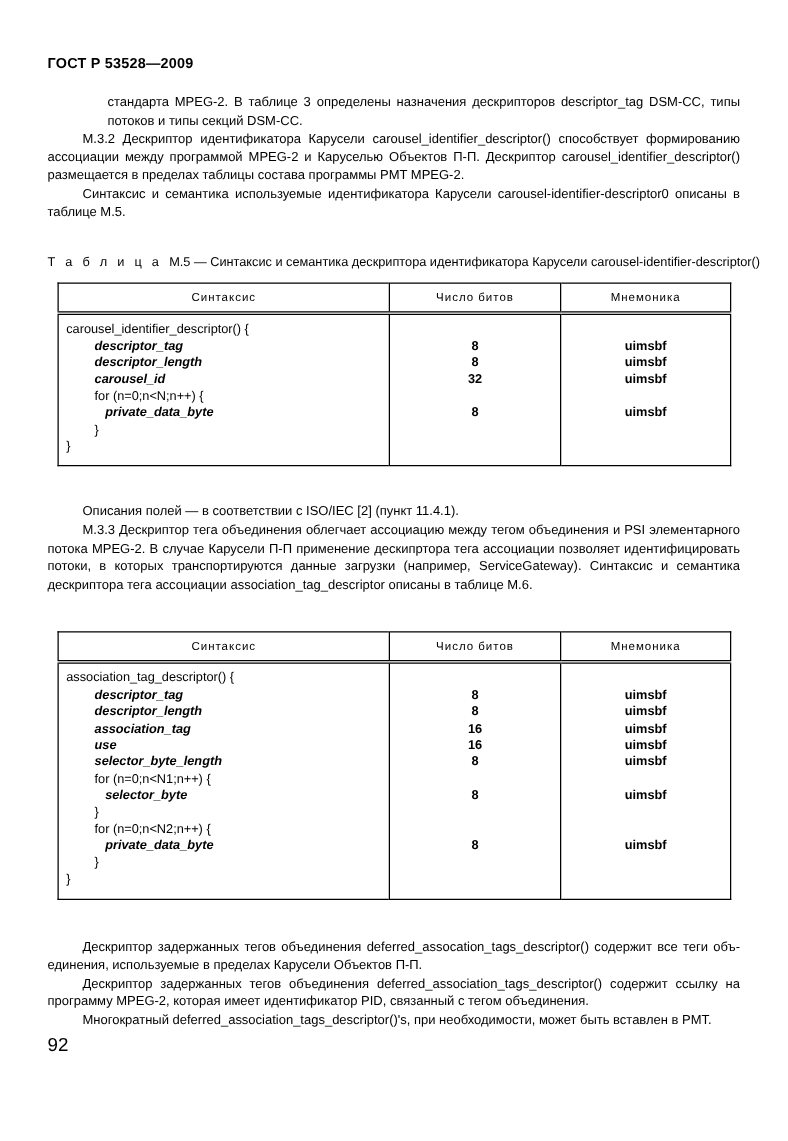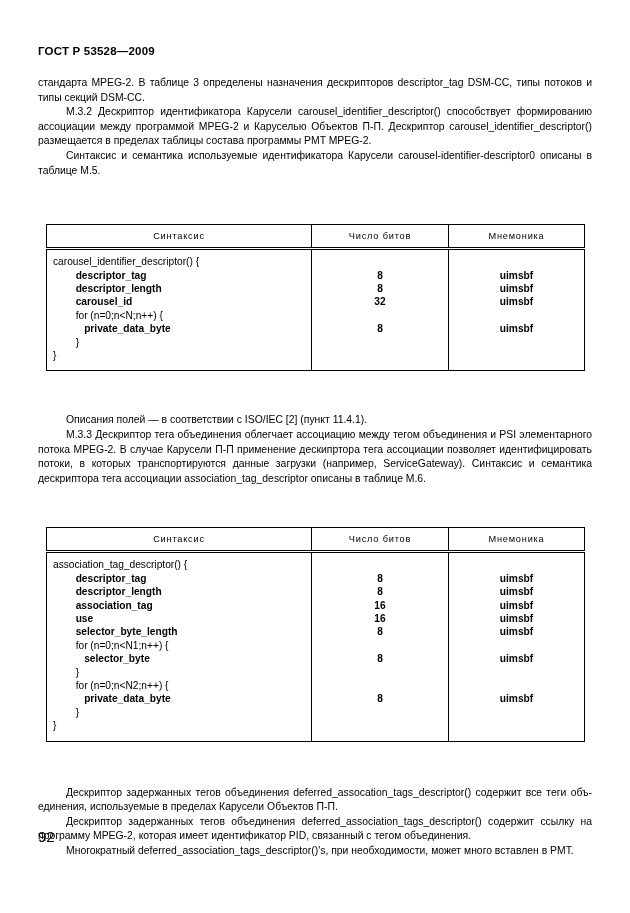--- a/index.html
+++ b/index.html
@@ -40,38 +40,39 @@
   p.para {
     margin: 0;
     font-size: 10.4px;
     line-height: 14.6px;
     text-align: justify;
     text-indent: 28px;
     hyphens: manual;
   }
   p.para.cont {
     text-indent: 0;
+    margin-left: 48px;
   }
   .block {
     margin-bottom: 0;
   }
   .tbl-caption {
     font-size: 10.2px;
     line-height: 14px;
     margin: 0;
     white-space: nowrap;
   }
   .tbl-caption .sp {
     letter-spacing: 2.6px;
   }
   table.syntax {
     border-collapse: collapse;
     table-layout: fixed;
     width: 538px;
-    margin: 12px;
+    margin: 0;
     margin-left: 8px;
     border: 1px solid #000;
   }
   table.syntax col.c1 { width: 265px; }
   table.syntax col.c2 { width: 137px; }
   table.syntax col.c3 { width: 136px; }
   table.syntax th {
     font-size: 9.2px;
     font-weight: normal;
     letter-spacing: 0.8px;
@@ -94,21 +95,21 @@
   .numcell, .mnemcell {
     padding: 5px 0 8px 0;
     text-align: center;
   }
   .ln {
     font-size: 10.2px;
     line-height: 13.4px;
     white-space: pre;
     min-height: 13.4px;
   }
-  .ln.b { font-weight: bold; }
+  .ln.b { font-weight: bold; font-style: italic; }
   .ln.e { color: transparent; }
   .numcell .ln, .mnemcell .ln {
     font-weight: bold;
     text-align: center;
   }
   .page-num {
     position: absolute;
     left: 38px;
     top: 828px;
     font-size: 15px;
@@ -124,20 +125,21 @@
   <div class="content">
 
     <div class="block">
       <p class="para cont">стандарта MPEG-2. В таблице 3 определены назначения дескрипторов descriptor_tag DSM-CC, типы потоков и типы секций DSM-CC.</p>
       <p class="para">М.3.2 Дескриптор идентификатора Карусели carousel_identifier_descriptor() способствует формированию ассоциации между программой MPEG-2 и Каруселью Объектов П-П. Дескриптор carousel_identifier_descriptor() размещается в пределах таблицы состава программы PMT MPEG-2.</p>
       <p class="para">Синтаксис и семантика используемые идентификатора Карусели carousel-identifier-descriptor0 описаны в таблице М.5.</p>
     </div>
 
     <div style="height:26px"></div>
 
+    <p class="tbl-caption"><span class="sp">Т а б л и ц а</span>&nbsp; <span>М.5</span> <span>— Синтаксис и семантика дескриптора идентификатора Карусели carousel-identifier-descriptor()</span></p>
 
     <div style="height:8px"></div>
 
     <table class="syntax">
       <colgroup>
           <col class="c1">
           <col class="c2">
           <col class="c3">
         </colgroup>
       <thead>
@@ -269,20 +271,20 @@
           </td>
         </tr>
       </tbody>
     </table>
 
     <div style="height:32px"></div>
 
     <div class="block">
       <p class="para">Дескриптор задержанных тегов объединения deferred_assocation_tags_descriptor() содержит все теги объ­единения, используемые в пределах Карусели Объектов   П-П.</p>
       <p class="para">Дескриптор задержанных тегов объединения deferred_association_tags_descriptor() содержит ссылку на программу MPEG-2, которая имеет идентификатор PID, связанный с тегом объединения.</p>
-      <p class="para">Многократный deferred_association_tags_descriptor()'s, при необходимости, может много вставлен в PMT.</p>
+      <p class="para">Многократный deferred_association_tags_descriptor()'s, при необходимости, может быть вставлен в PMT.</p>
     </div>
 
   </div>
 
   <div class="page-num">92</div>
 
 </div>
 
 </body></html>

